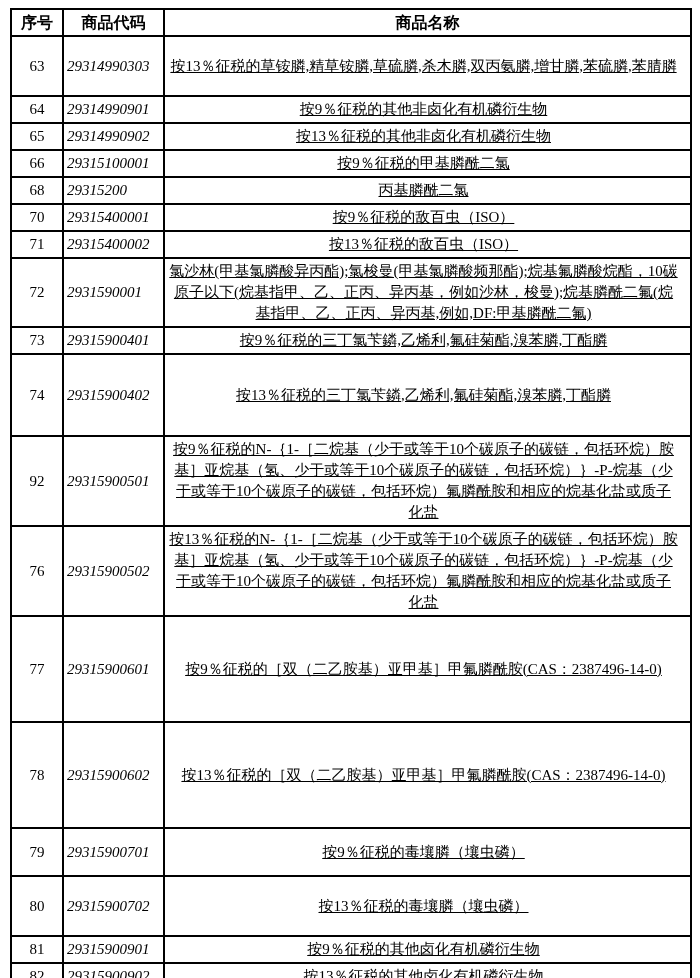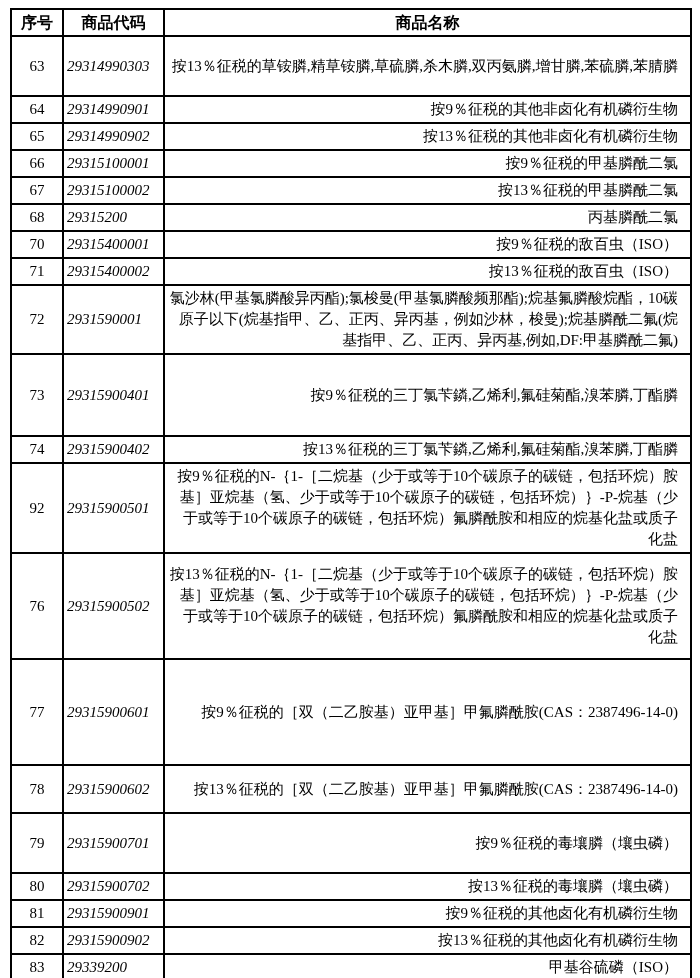--- a/index.html
+++ b/index.html
@@ -44,23 +44,24 @@
   td.cell-no {
     text-align: center;
     font-family: "Liberation Serif", "DejaVu Serif", serif;
   }
   td.cell-code {
     text-align: left;
     padding-left: 3px;
     font-style: italic;
   }
   td.cell-name {
-    text-align: right;
+    text-align: center;
     padding-left: 4px;
     padding-right: 12px;
+    text-decoration: underline;
   }
   tbody tr { height: 25px; }
   
   tbody tr:nth-child(1)  { height: 60px; }  
   tbody tr:nth-child(10) { height: 82px; }  
   tbody tr:nth-child(13) { height: 106px; } 
   tbody tr:nth-child(14) { height: 106px; } 
   tbody tr:nth-child(15) { height: 48px; }  
   tbody tr:nth-child(16) { height: 60px; }  
 </style>
@@ -94,25 +95,20 @@
   </tr>
         <tr>
     <td class="cell-no">65</td>
     <td class="cell-code">29314990902</td>
     <td class="cell-name">按13％征税的其他非卤化有机磷衍生物</td>
   </tr>
         <tr>
     <td class="cell-no">66</td>
     <td class="cell-code">29315100001</td>
     <td class="cell-name">按9％征税的甲基膦酰二氯</td>
-  </tr>
-        <tr>
-    <td class="cell-no">67</td>
-    <td class="cell-code">29315100002</td>
-    <td class="cell-name">按13％征税的甲基膦酰二氯</td>
   </tr>
         <tr>
     <td class="cell-no">68</td>
     <td class="cell-code">29315200</td>
     <td class="cell-name">丙基膦酰二氯</td>
   </tr>
         <tr>
     <td class="cell-no">70</td>
     <td class="cell-code">29315400001</td>
     <td class="cell-name">按9％征税的敌百虫（ISO）</td>

